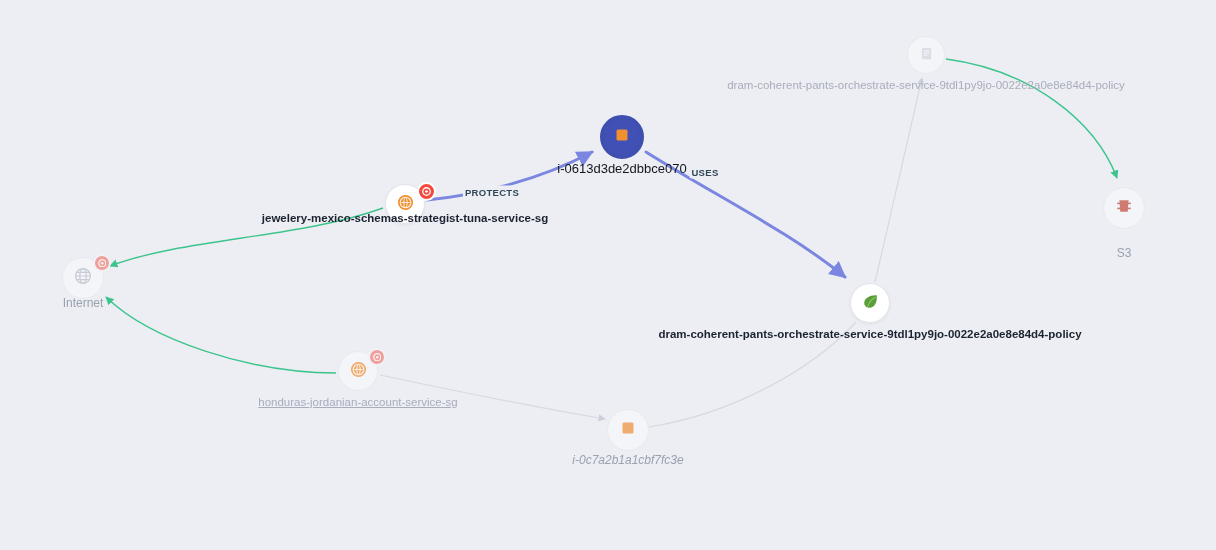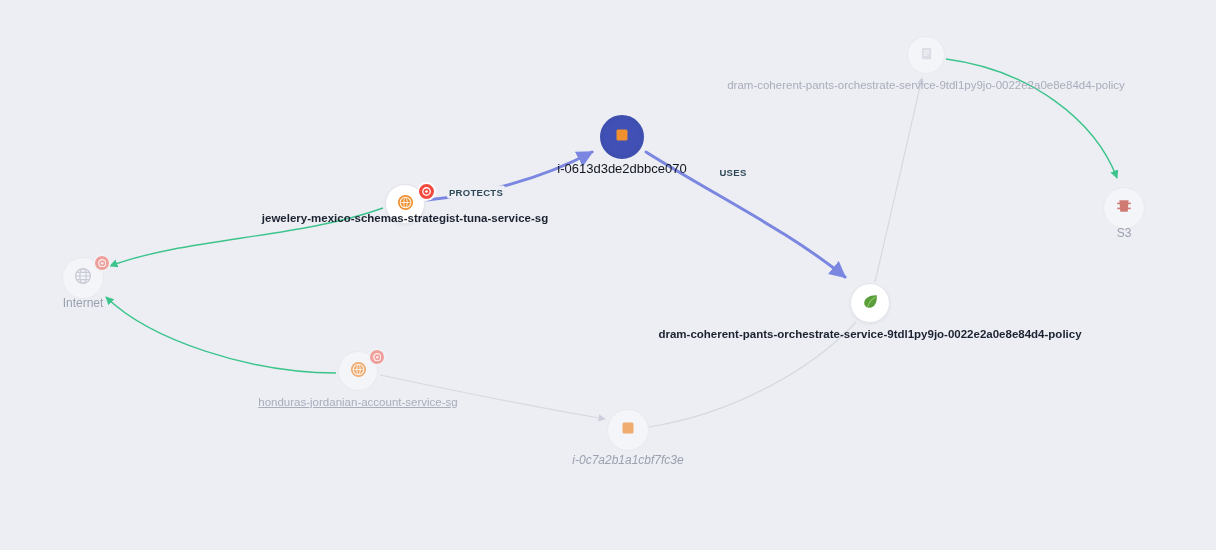--- a/index.html
+++ b/index.html
@@ -208,21 +208,21 @@
   <div class="node" style="left:1124px; top:208px;">
     <div class="node-circle dim" style="width:42px;height:42px;">
       <span class="ico">
         <svg width="18" height="18" viewBox="0 0 18 18">
           <path d="M4.4 3.2 L13.6 3.2 L12.7 14.8 L5.3 14.8 Z" fill="#cf7a72"></path>
           <path d="M2.2 5.6 L15.8 5.6 L15.8 7.2 L2.2 7.2 Z" fill="#cf7a72"></path>
           <path d="M2.2 10.6 L15.8 10.6 L15.8 12.2 L2.2 12.2 Z" fill="#cf7a72"></path>
         </svg>
       </span>
     </div>
-    <div class="node-label muted-mid" style="top:18px;">S3</div>
+    <div class="node-label muted-mid" style="top:38px;">S3</div>
   </div>
 
   <div class="node" style="left:870px; top:303px;">
     <div class="node-circle plain" style="width:40px;height:40px;">
       <span class="ico">
         <svg width="19" height="19" viewBox="0 0 20 20">
           <path d="M16.6 3.6 C9.6 3.1 3.4 6.6 3.4 11.6 C3.4 14.5 5.8 16.6 9 16.6 C14.2 16.6 17.3 10.4 16.6 3.6 Z" fill="#5a9e3a"></path>
           <path d="M15.4 5.2 C11.2 7.4 8.1 11.4 6.9 15.6" fill="none" stroke="#8ec46a" stroke-width="1.1"></path>
         </svg>
       </span>
@@ -254,16 +254,16 @@
     <div class="node-circle dim" style="width:42px;height:42px;">
       <span class="ico">
         <svg width="14" height="14" viewBox="0 0 14 14">
           <rect x="1.5" y="1.5" width="11" height="11" rx="1.6" fill="#f0ab6e"></rect>
         </svg>
       </span>
     </div>
     <div class="node-label muted-mid" style="top:23px;font-style:italic;">i-0c7a2b1a1cbf7fc3e</div>
   </div>
 
-  <div class="edge-label" style="left:476px; top:192px;">PROTECTS</div>
-  <div class="edge-label" style="left:733px; top:172px;">USES</div>
+  <div class="edge-label" style="left:492px; top:192px;">PROTECTS</div>
+  <div class="edge-label" style="left:705px; top:172px;">USES</div>
 
 </div>
 
 </body></html>

